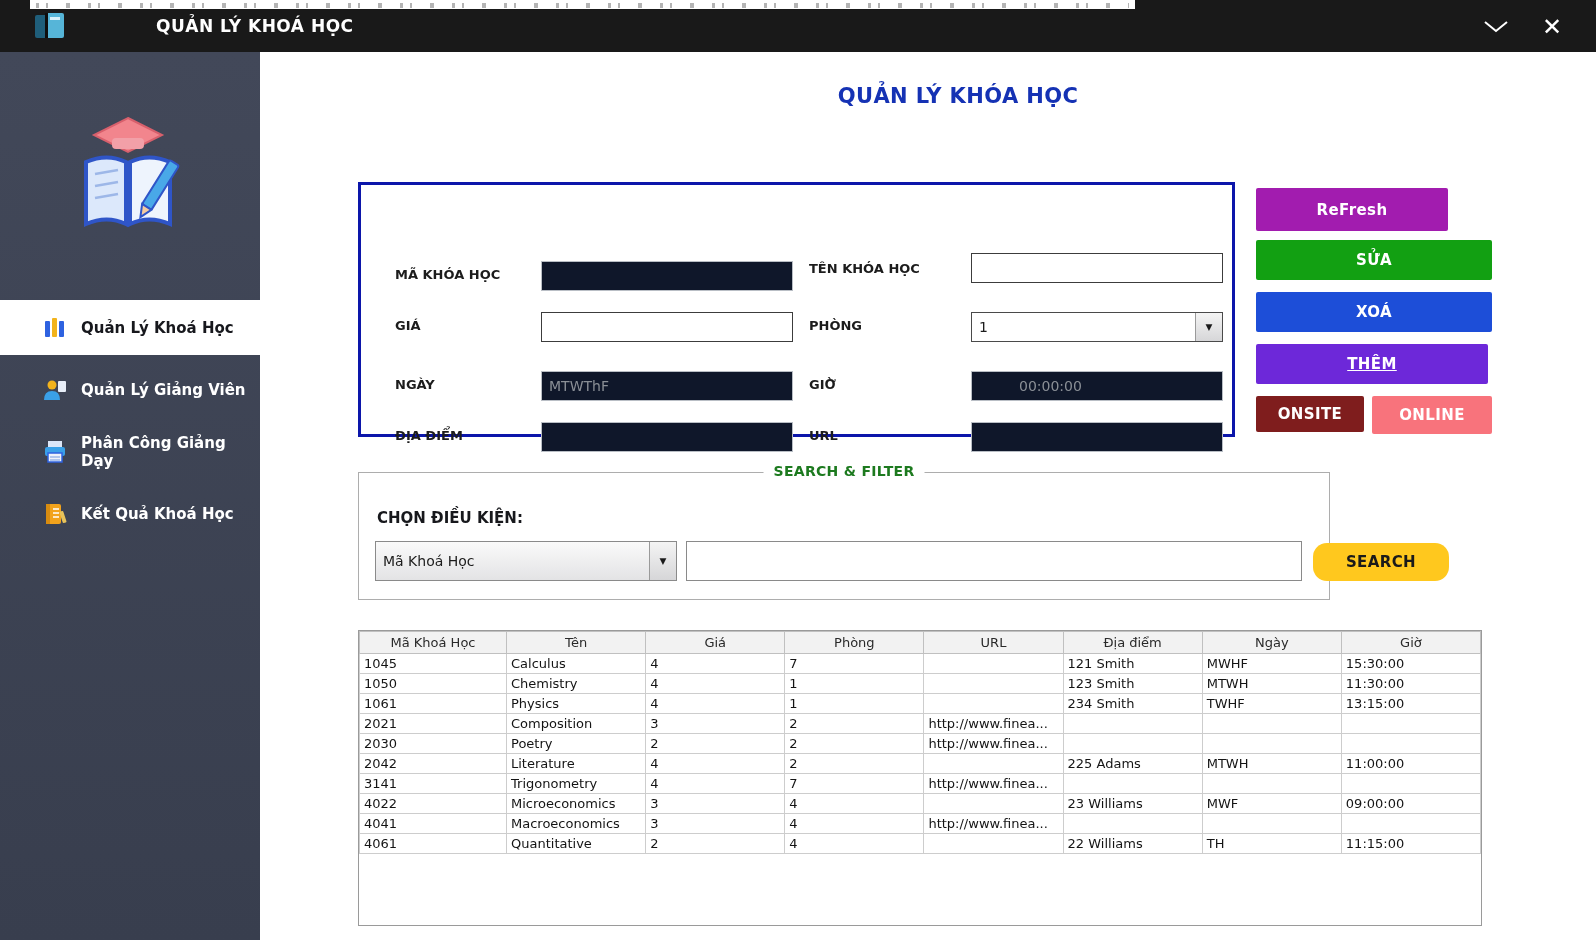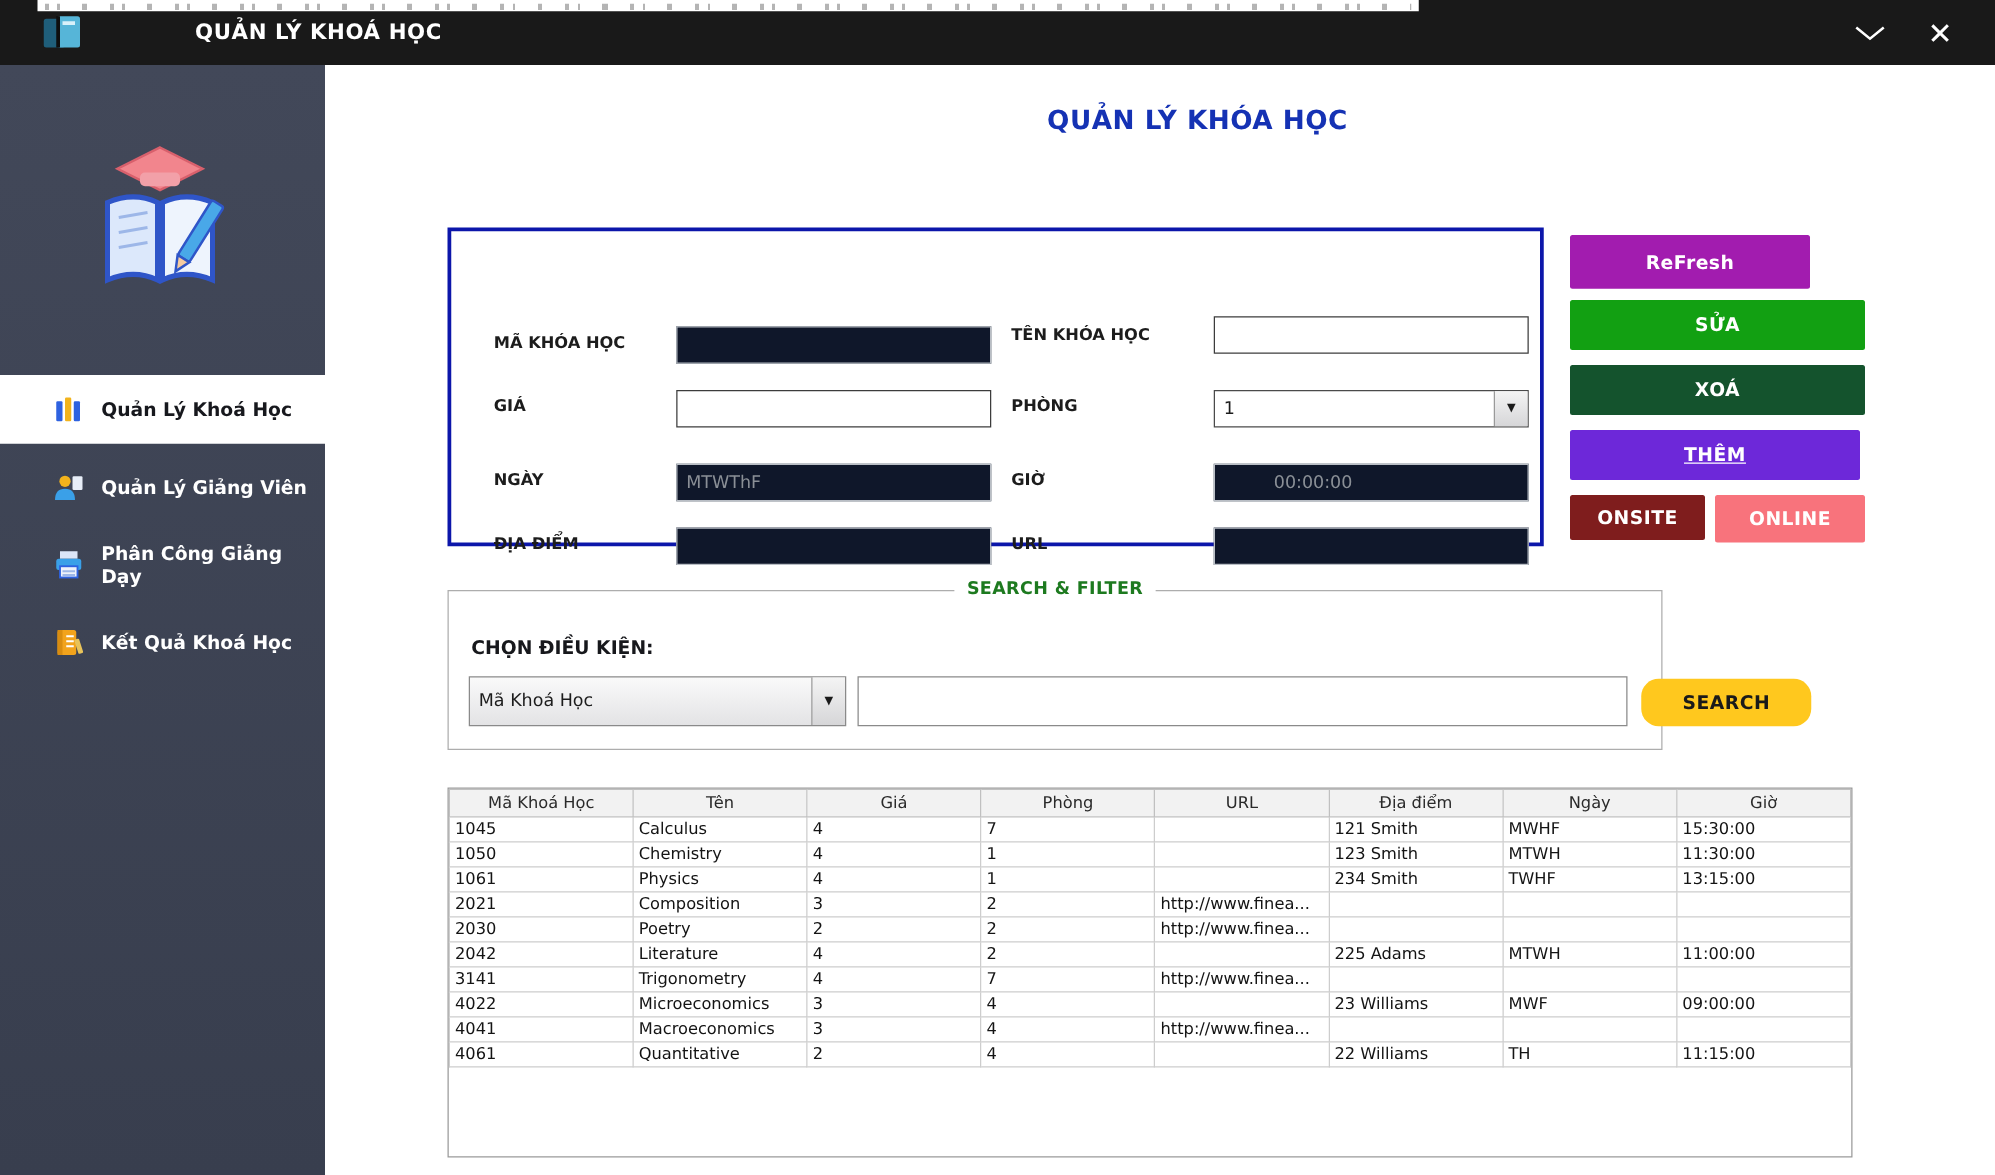--- a/index.html
+++ b/index.html
@@ -48,21 +48,21 @@
   .combo .combo-val{padding-left:7px;}
   .combo .combo-arrow{margin-left:auto;height:100%;width:26px;display:flex;align-items:center;justify-content:center;
     font-size:9px;color:#1a1a1a;background:linear-gradient(#f4f4f4,#d6d6d8);border-left:1px solid #9a9a9a;}
   .combo.gray{background:linear-gradient(#fafafa,#e3e3e5);border:1px solid #8a8a8a;}
 
   
   .abtn{position:absolute;border:none;color:#ffffff;font-weight:bold;font-size:15px;letter-spacing:.4px;
     font-family:inherit;cursor:pointer;border-radius:2px;}
   .btn-refresh{left:996px;top:136px;width:192px;height:43px;background:#a21caf;}
   .btn-sua{left:996px;top:188px;width:236px;height:40px;background:#12a012;}
-  .btn-xoa{left:996px;top:240px;width:236px;height:40px;background:#14532d;}
+  .btn-xoa{left:996px;top:240px;width:236px;height:40px;background:#1d4ed8;}
   .btn-them{left:996px;top:292px;width:232px;height:40px;background:#6d28d9;text-decoration:underline;}
   .btn-onsite{left:996px;top:344px;width:108px;height:36px;background:#7f1d1d;}
   .btn-online{left:1112px;top:344px;width:120px;height:38px;background:#f8737c;}
 
   
   .filter-box{position:absolute;left:98px;top:420px;width:972px;height:128px;border:1px solid #adadad;box-sizing:border-box;background:#fff;}
   .filter-legend{position:absolute;left:50%;top:-10px;transform:translateX(-50%);background:#fff;padding:0 10px;
     color:#1d7a1f;font-weight:bold;font-size:14px;letter-spacing:.3px;white-space:nowrap;}
   .cond-label{position:absolute;left:18px;top:36px;font-size:15px;font-weight:bold;color:#17181c;}
   .cond-combo{left:16px;top:68px;width:302px;height:40px;}

